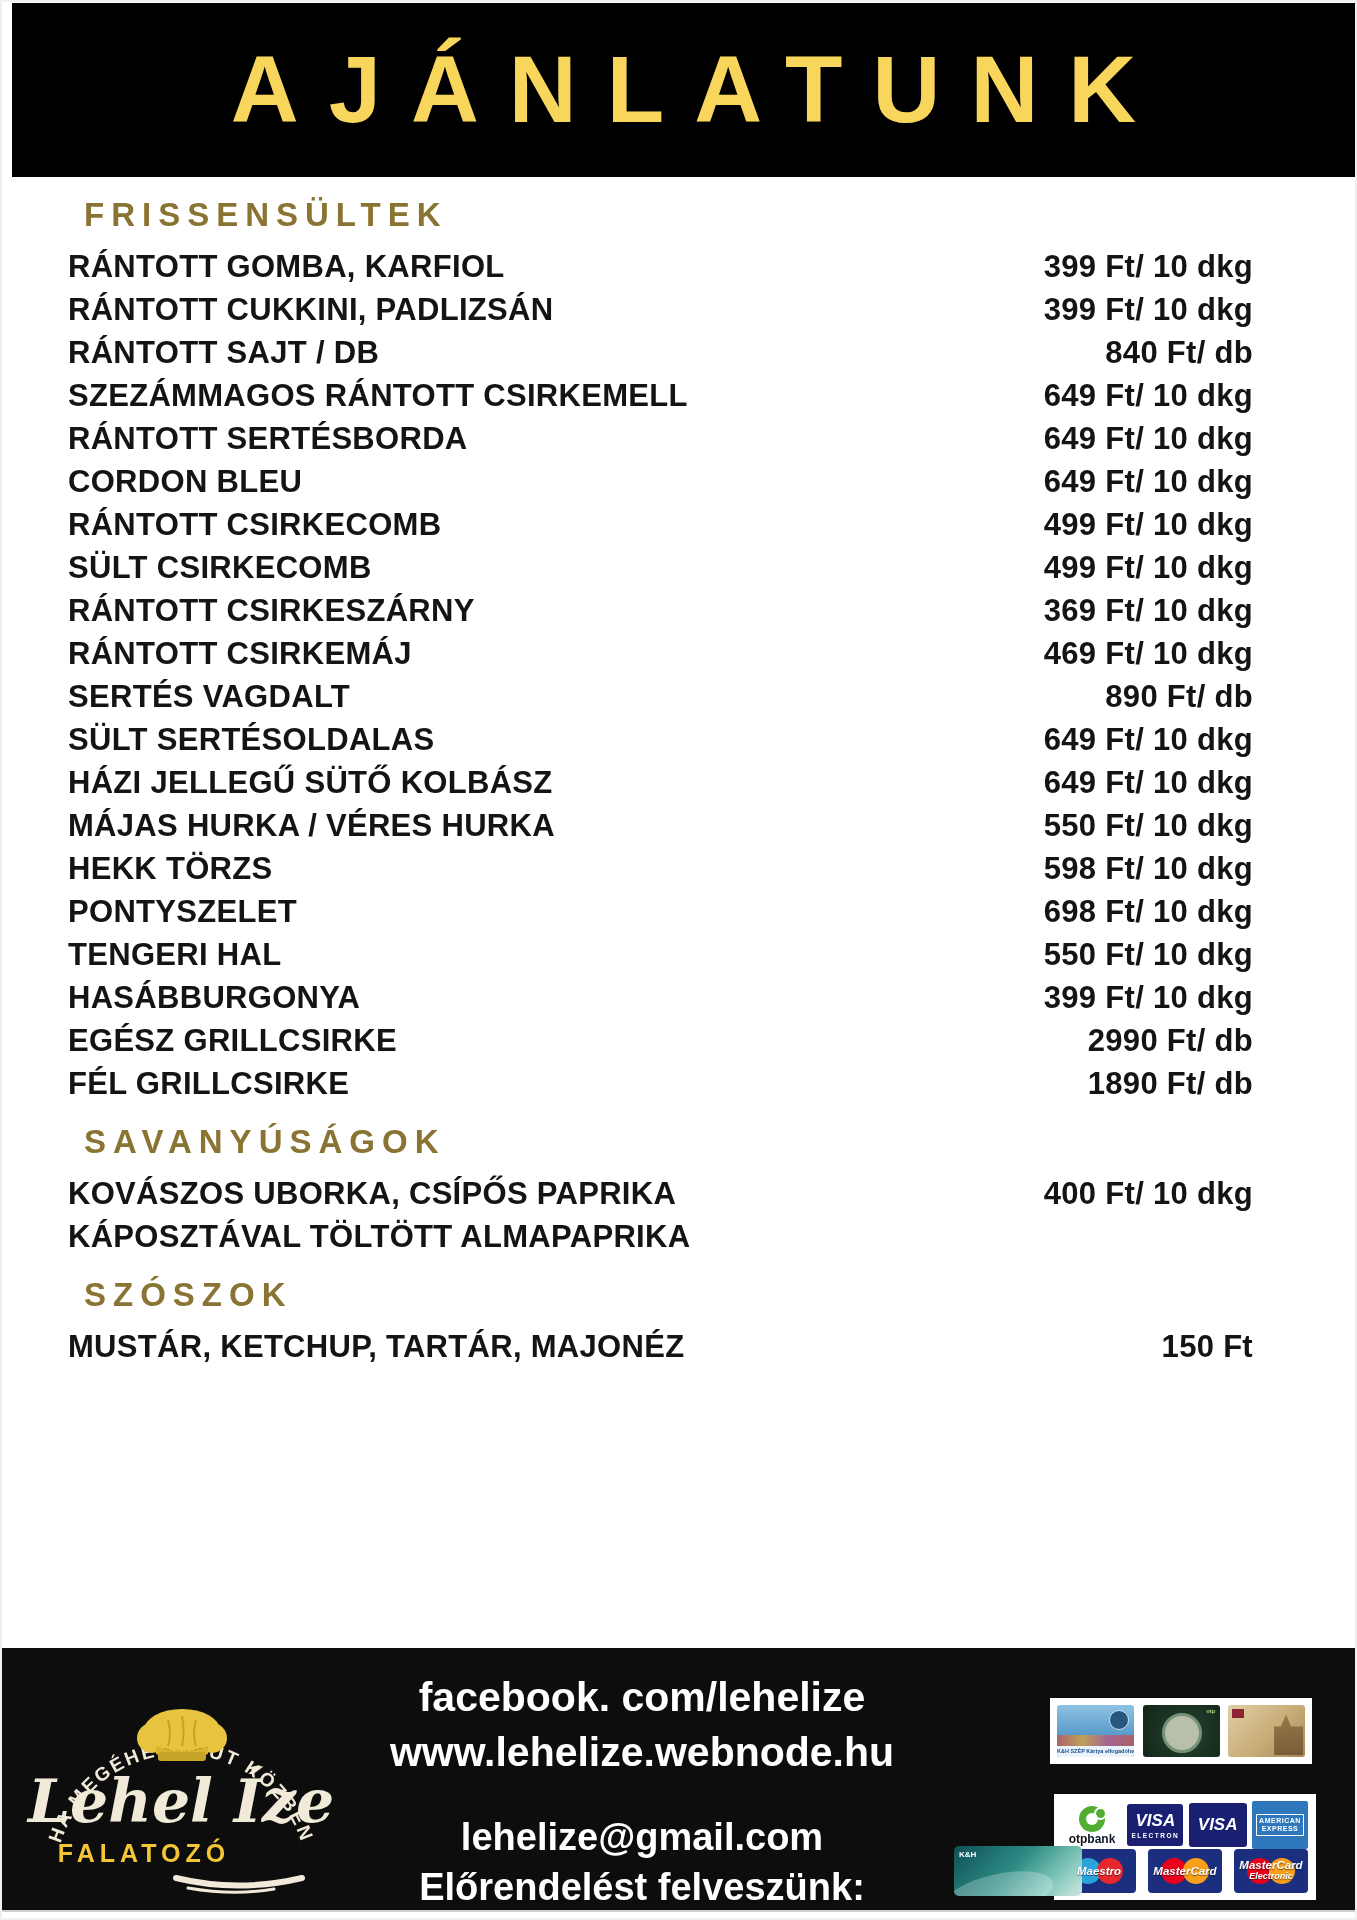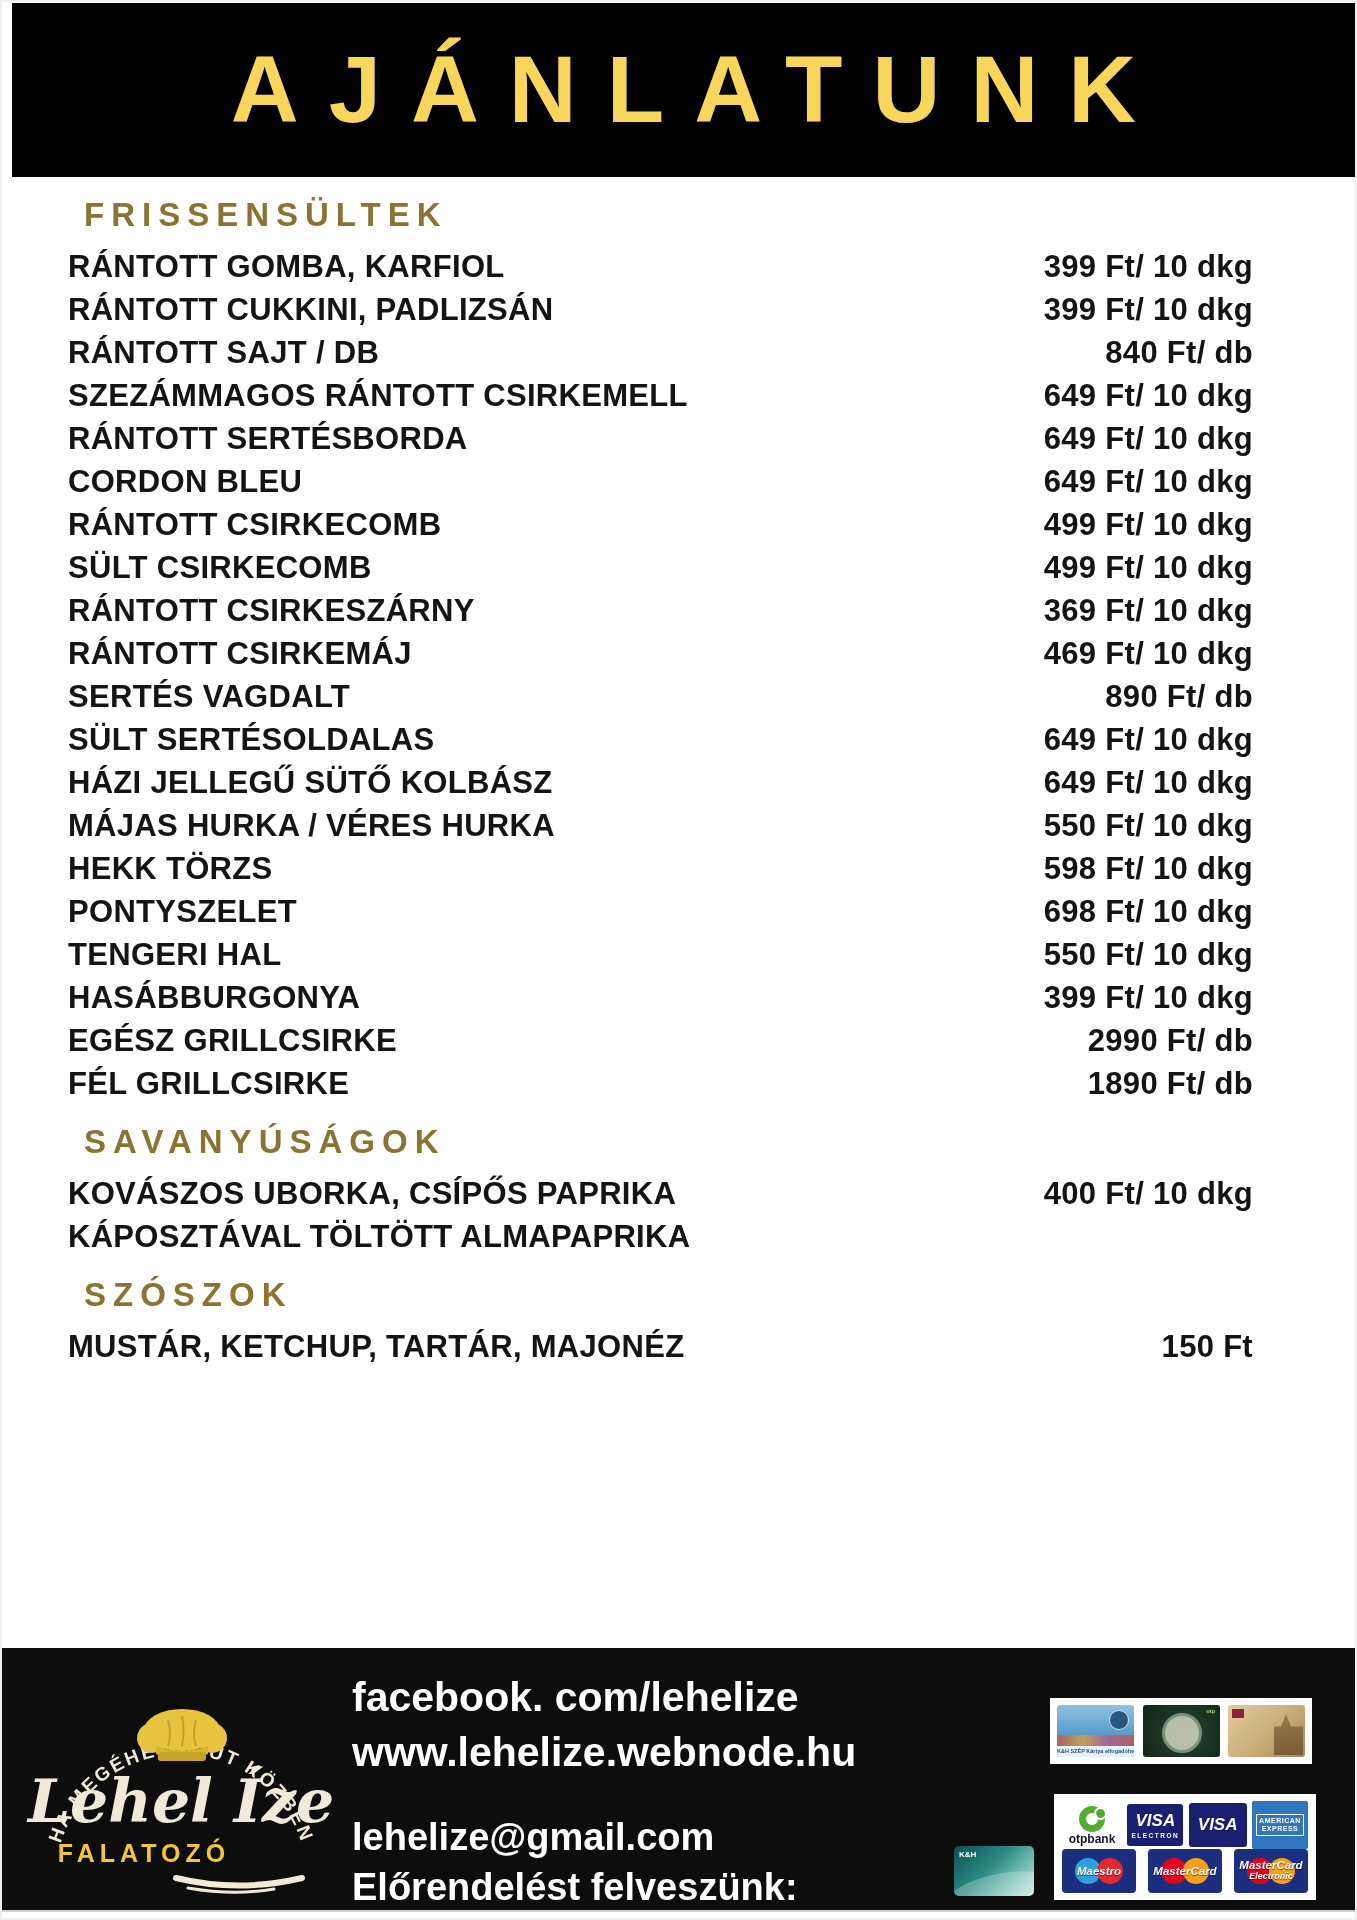--- a/index.html
+++ b/index.html
@@ -30,21 +30,21 @@
     font-size:31px;font-weight:800;color:var(--text-ink,#141414);
     letter-spacing:.3px;white-space:nowrap;line-height:43px;
   }
   
   .footer{
     position:absolute;left:2px;right:2px;top:1648px;height:262px;background:#0d0d0d;
     border-bottom:2px solid #cfcfcf;
   }
   .logo-wrap{position:absolute;left:24px;top:2px;width:310px;height:258px;}
   .contact{
-    position:absolute;left:350px;width:580px;top:22px;text-align:left;
+    position:absolute;left:350px;width:580px;top:22px;text-align:center;
     color:#ffffff;font-weight:800;
   }
   .contact-line-lg{font-size:41px;line-height:55px;white-space:nowrap;}
   .contact-gap{height:32px;}
   .contact-line-md{font-size:38px;line-height:50px;white-space:nowrap;}
   
   .szep-panel{
     position:absolute;left:1048px;top:50px;width:262px;height:66px;background:#fff;
     display:flex;align-items:center;justify-content:space-between;
     padding:6px 7px;box-sizing:border-box;
@@ -102,20 +102,21 @@
   .mc-word{
     position:relative;z-index:2;color:#fff;font-style:italic;font-weight:800;font-size:11.5px;
     text-shadow:0 1px 1px rgba(0,0,0,.55);line-height:11px;text-align:center;
   }
   .mc-word .sub{display:block;font-size:9px;}
   
   .kh-card{
     position:absolute;left:952px;top:198px;width:80px;height:50px;border-radius:5px;
     background:linear-gradient(135deg,#0e4f55 0%,#2d8b84 45%,#7fc6b9 75%,#cfe8df 100%);
     overflow:hidden;
+    padding-left:48px;
   }
   .kh-label{position:absolute;left:5px;top:4px;color:#fff;font-size:8px;font-weight:800;}
   .kh-swoosh{position:absolute;left:-10px;bottom:-18px;width:110px;height:40px;border-radius:50%;background:rgba(255,255,255,.25);transform:rotate(-12deg);}
   .kh-script{position:absolute;left:18px;top:18px;color:#e8d98a;font-size:9px;font-style:italic;font-family:"DejaVu Serif",serif;}
 </style>
 </head>
 <body>
 
 <div class="page">
 

